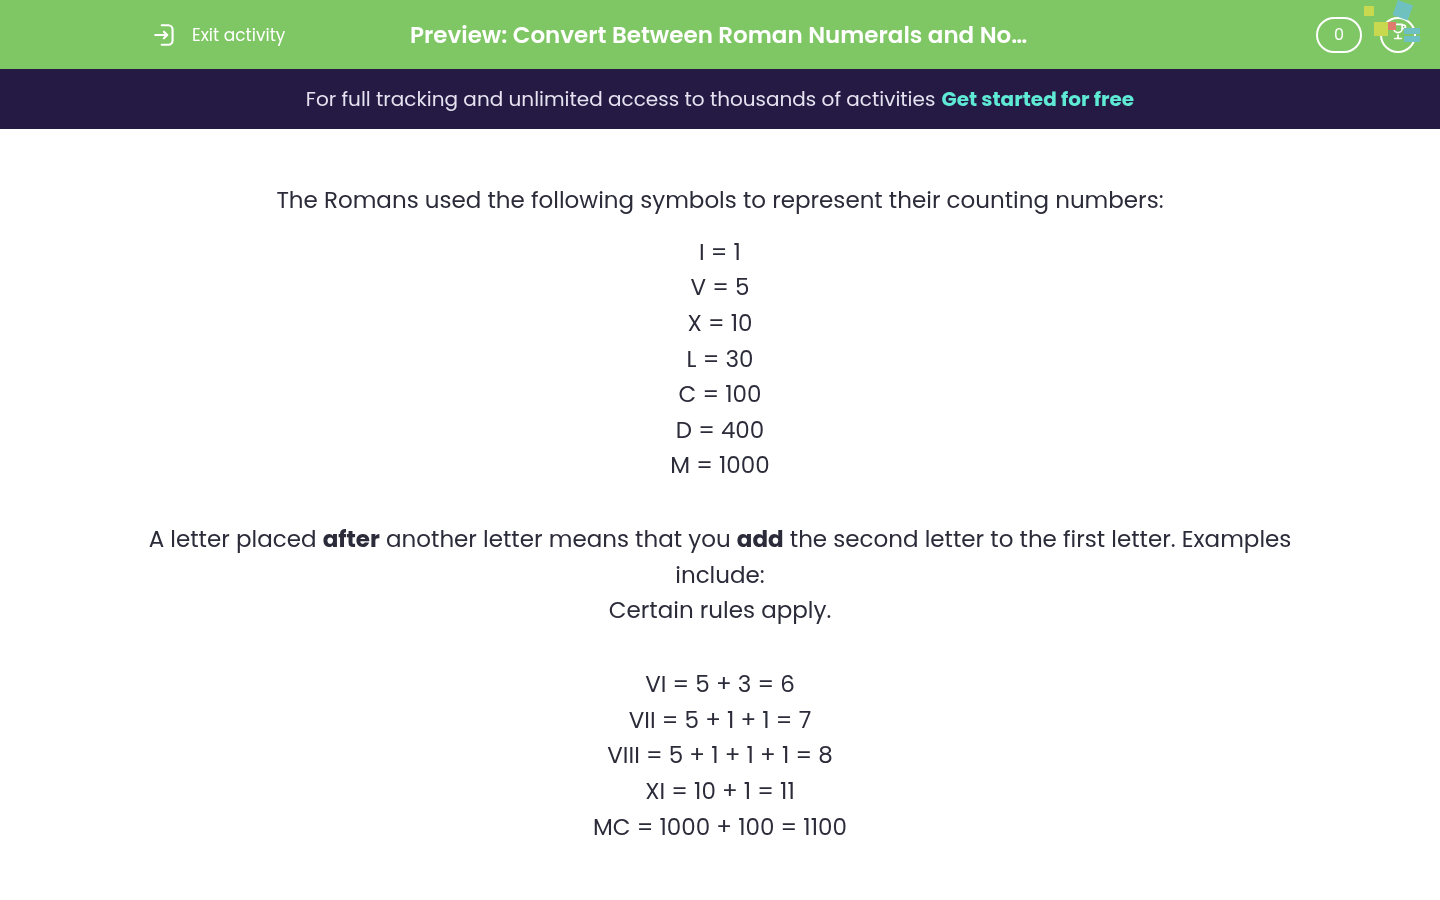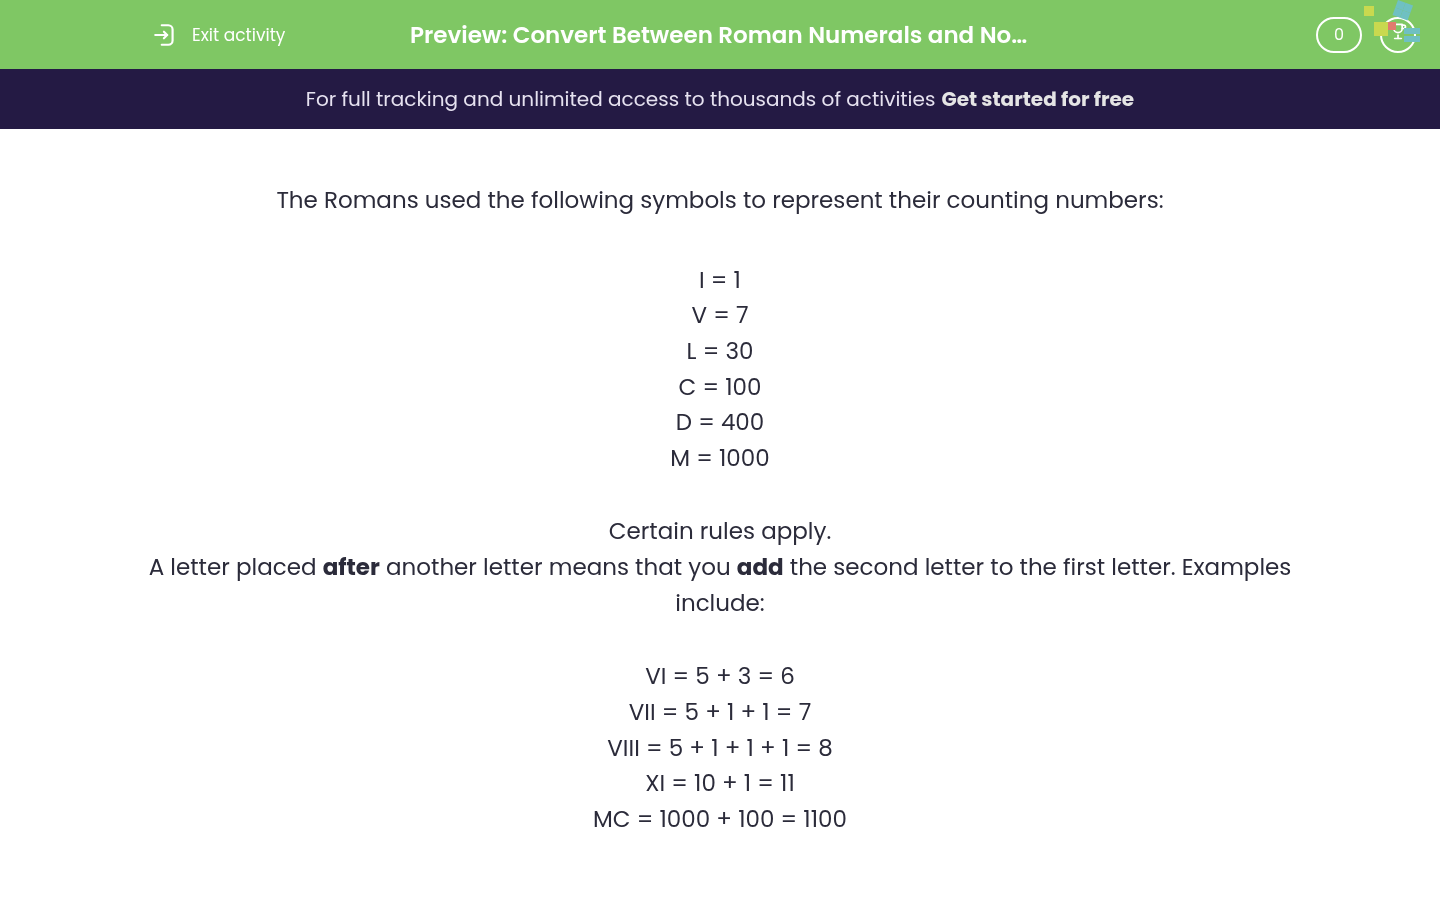--- a/index.html
+++ b/index.html
@@ -88,33 +88,33 @@
   display: flex;
   align-items: center;
   justify-content: center;
   color: #e6e2f0;
   font-size: 20px;
 }
 .banner .cta {
   font-weight: 700;
   margin-left: 6px;
   cursor: pointer;
-  color: #e5e5e5;
+  color: #5eead4;
 }
 .content {
   padding: 54px 120px 0 120px;
   text-align: center;
   color: #2b2b3a;
 }
 .content p {
   font-size: 23px;
   line-height: 1.55;
   font-weight: 400;
 }
-.intro { margin-bottom: 44px; }
+.intro { margin-bottom: 16px; }
 .numeral-line { font-size: 23px; line-height: 1.55; }
 .block { margin-bottom: 38px; }
 .bold { font-weight: 700; }
 </style>
 </head>
 <body>
 
 <div class="header">
   <div class="exit-group">
     <span class="exit-icon">
@@ -163,32 +163,33 @@
 <div class="banner">
   <span>For full tracking and unlimited access to thousands of activities</span>
   <span class="cta">Get started for free</span>
 </div>
 
 <div class="content">
   <p class="intro">The Romans used the following symbols to represent their counting numbers:</p>
 
   <div class="block">
     <p class="numeral-line">I = 1</p>
-    <p class="numeral-line">V = 7</p>
+    <p class="numeral-line">V = 5</p>
+    <p class="numeral-line">X = 10</p>
     <p class="numeral-line">L = 30</p>
     <p class="numeral-line">C = 100</p>
     <p class="numeral-line">D = 400</p>
     <p class="numeral-line">M = 1000</p>
   </div>
 
   <div class="block">
-    <p>Certain rules apply.</p>
     <p>
       <span>A letter placed </span><span class="bold">after</span><span> another letter means that you </span><span class="bold">add</span><span> the second letter to the first letter. Examples include: </span>
     </p>
+    <p>Certain rules apply.</p>
   </div>
 
   <div class="block">
     <p class="numeral-line">VI = 5 + 3 = 6</p>
     <p class="numeral-line">VII = 5 + 1 + 1 = 7</p>
     <p class="numeral-line">VIII = 5 + 1 + 1 + 1 = 8</p>
     <p class="numeral-line">XI = 10 + 1 = 11</p>
     <p class="numeral-line">MC = 1000 + 100 = 1100</p>
   </div>
 </div>

